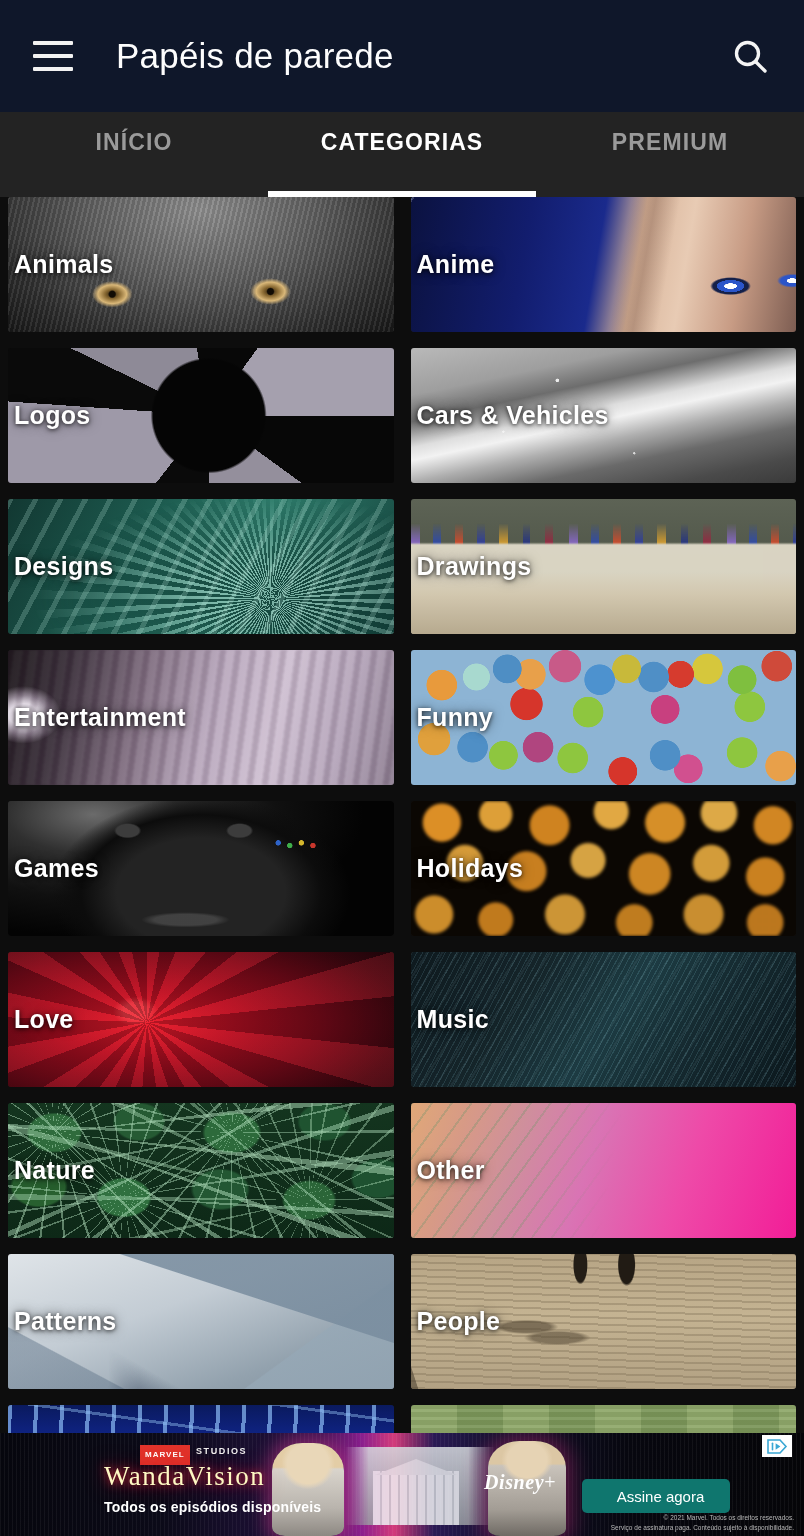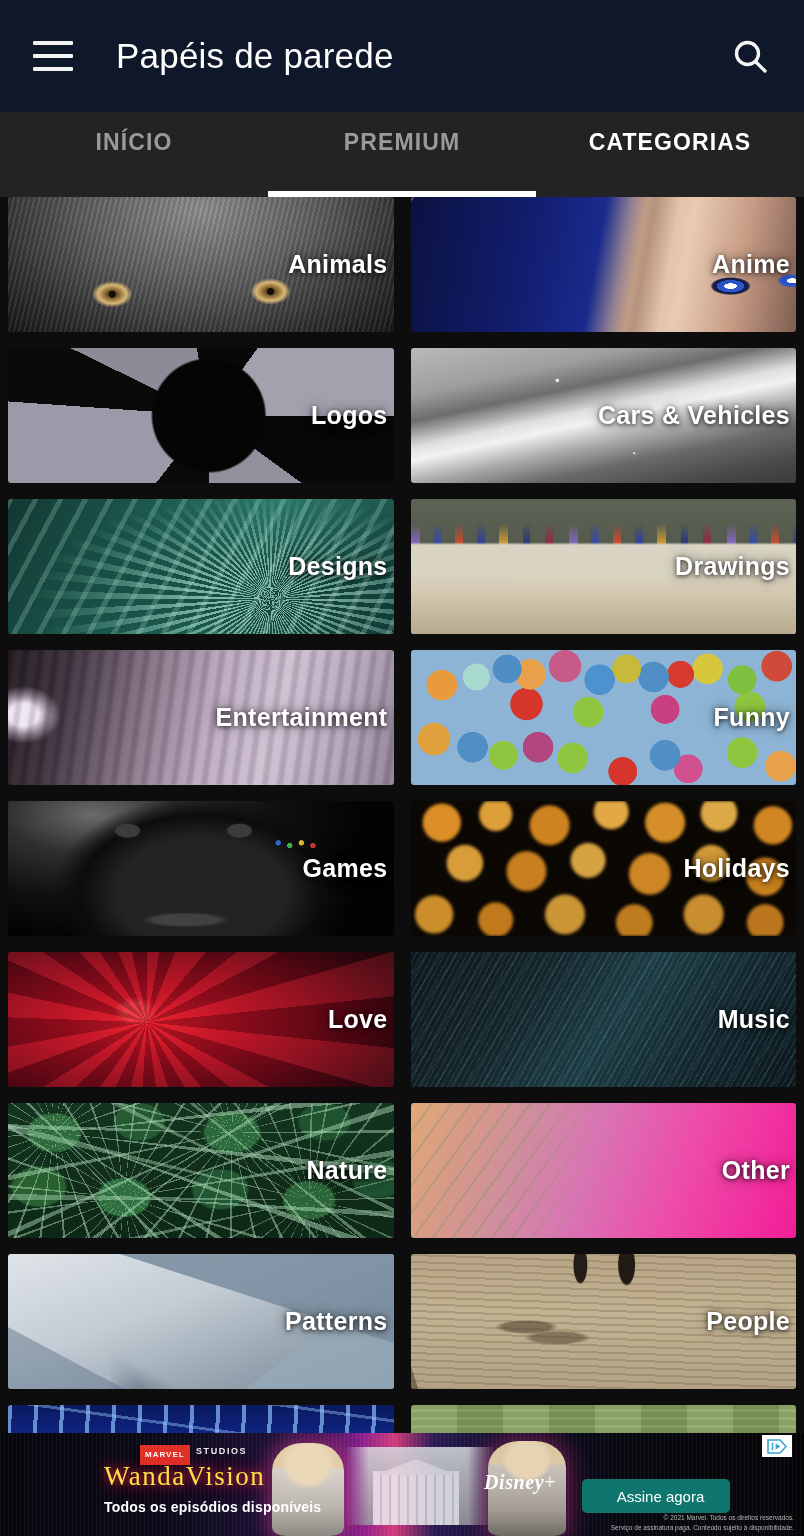--- a/index.html
+++ b/index.html
@@ -45,21 +45,21 @@
 
   
   .grid {
     position: absolute; top: 197px; left: 0; width: 804px; height: 1236px;
     padding: 0 8px; display: grid;
     grid-template-columns: 1fr 1fr; gap: 16px 17px;
     grid-auto-rows: 135px; align-content: start; overflow: hidden;
   }
   .tile {
     position: relative; overflow: hidden; border-radius: 3px;
-    display: flex; align-items: center; justify-content: flex-end; cursor: pointer;
+    display: flex; align-items: center; justify-content: flex-start; cursor: pointer;
     background: #1b1b1b;
   }
   .tile .art { position: absolute; inset: 0; }
   .tile .label {
     position: relative; z-index: 5; color: #ffffff; font-size: 25px; font-weight: 700;
     letter-spacing: .3px; text-shadow: 0 1px 4px rgba(0,0,0,.75), 0 0 12px rgba(0,0,0,.55);
     text-align: center; padding: 0 6px;
   }
 
   
@@ -324,21 +324,21 @@
   .ad-man{position:absolute;left:488px;top:8px;width:78px;height:95px;
     background: radial-gradient(ellipse 55% 40% at 50% 20%, #e6d3b4 0 46%, rgba(0,0,0,0) 60%),
                 linear-gradient(180deg, #dcc7a4 0 24%, #c9c3bb 26%, #a39d95 72%, #6f6a64 100%);
     border-radius: 40% 40% 16% 16% / 28% 28% 8% 8%;
     box-shadow: 0 0 20px 7px rgba(200,40,120,.4);}
   .ad-marvel{position:absolute;left:140px;top:12px;
     background:#e1332b;color:#fff;font-size:8px;font-weight:700;letter-spacing:1px;
     padding:6px 5px;line-height:1;}
   .ad-studios{position:absolute;left:196px;top:12px;color:#f0f0f0;font-size:9px;
     font-weight:700;letter-spacing:1.6px;line-height:1.35;}
-  .ad-title{position:absolute;left:104px;top:28px;color:#fde047;font-size:27px;
+  .ad-title{position:absolute;left:104px;top:28px;color:#fef9c3;font-size:27px;
     font-family:"Liberation Serif", serif; font-weight:400; letter-spacing:1.5px;
     text-shadow: 0 0 10px rgba(235,40,60,.95), 0 0 22px rgba(200,20,50,.8);
     white-space:nowrap;}
   .ad-sub{position:absolute;left:104px;top:66px;color:#ffffff;font-size:14px;
     font-weight:700;letter-spacing:.2px;white-space:nowrap;}
   .ad-disney{position:absolute;left:484px;top:38px;color:#ffffff;font-size:20px;
     font-family:"Liberation Serif", serif; font-style:italic; font-weight:700;
     letter-spacing:.6px; white-space:nowrap;}
   .ad-disney .plus{font-style:normal;font-weight:400;}
   .ad-cta{position:absolute;left:582px;top:46px;width:148px;height:34px;
@@ -367,22 +367,22 @@
     <div class="search-icon">
       <svg width="40" height="40" viewBox="0 0 24 24" fill="none" stroke="#f4f4f4" stroke-width="2" stroke-linecap="round">
         <circle cx="10.5" cy="10.5" r="6.6"></circle>
         <line x1="15.6" y1="15.6" x2="21" y2="21"></line>
       </svg>
     </div>
   </div>
 
   <div class="tabs">
     <div class="tab">INÍCIO</div>
+    <div class="tab active">CATEGORIAS</div>
     <div class="tab">PREMIUM</div>
-    <div class="tab active">CATEGORIAS</div>
     <div class="tab-indicator"></div>
   </div>
 
   <div class="grid">
 
     <div class="tile">
       <div class="art art-animals"></div>
       <div class="label">Animals</div>
     </div>
 

